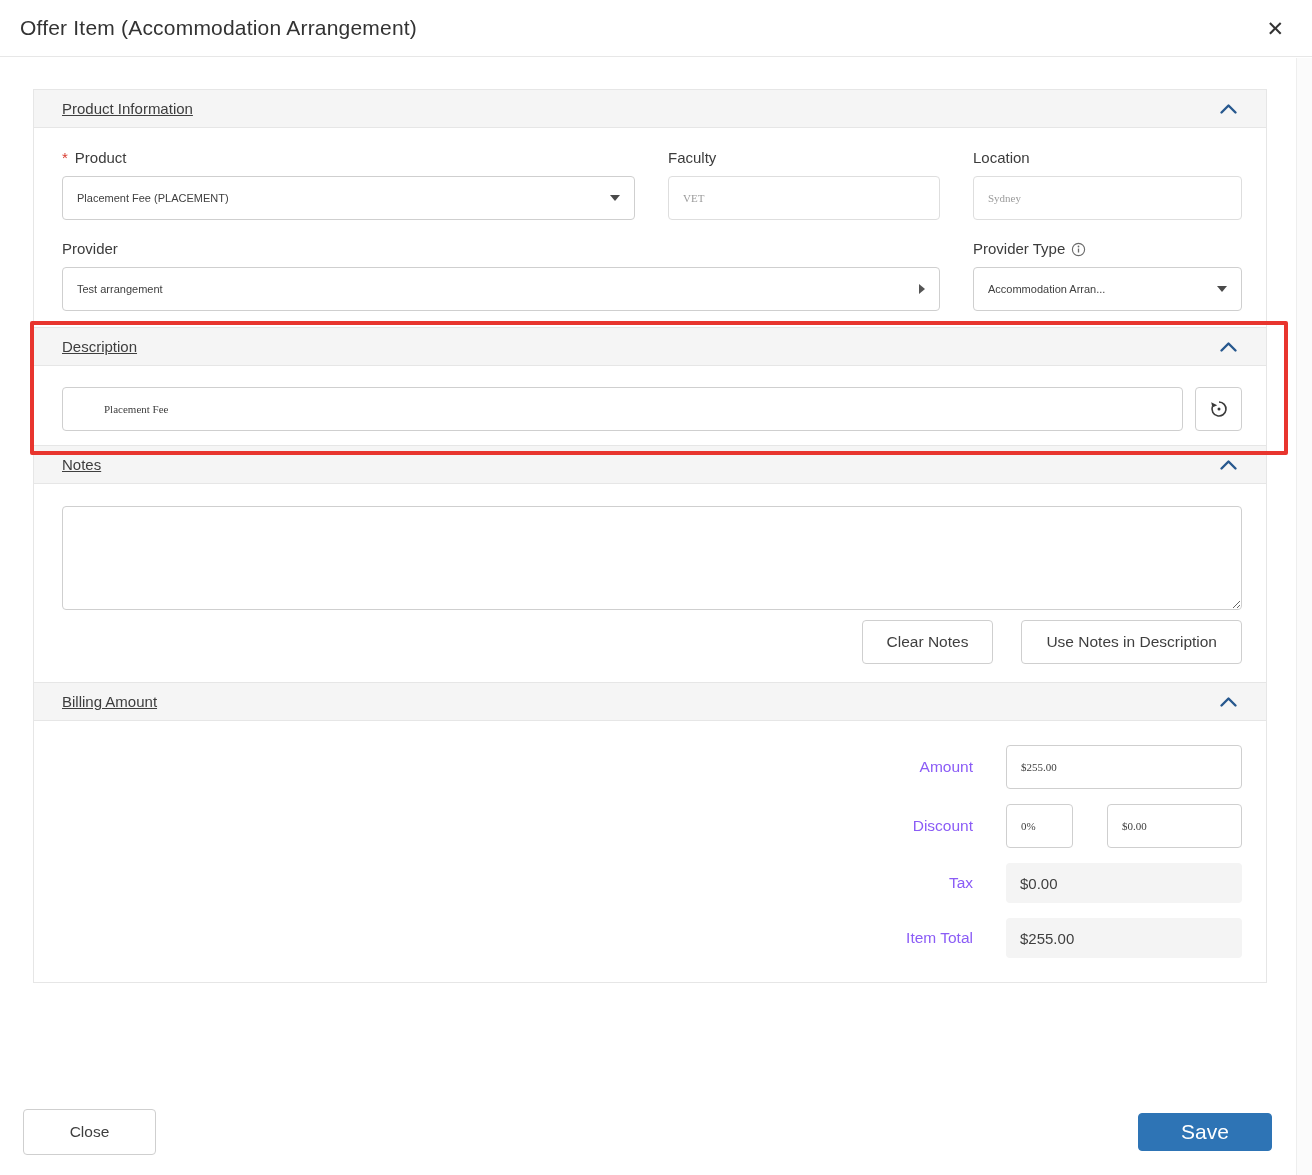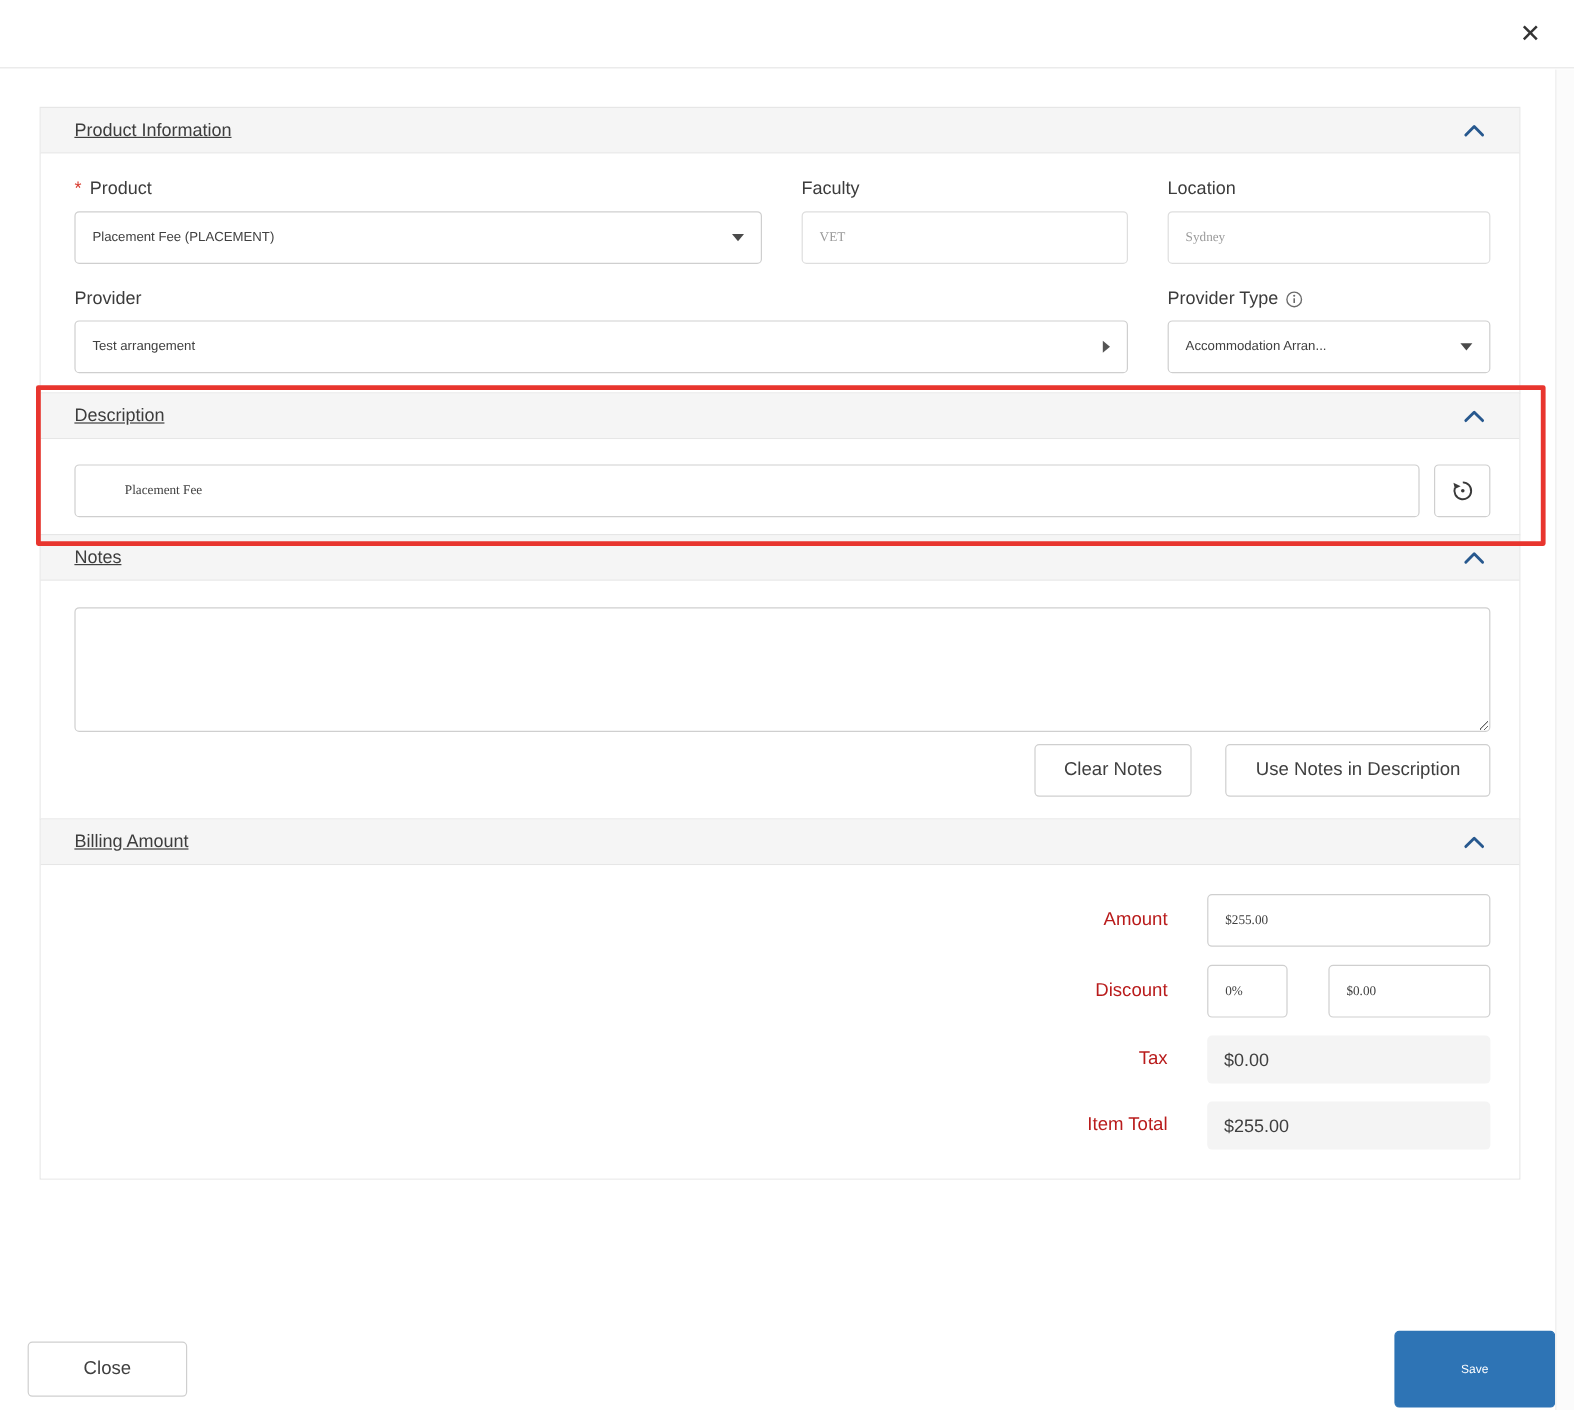--- a/index.html
+++ b/index.html
@@ -158,21 +158,21 @@
     font-size: 15.5px;
     color: #3f3f3f;
     cursor: pointer;
     font-family: "Liberation Sans", "DejaVu Sans", sans-serif;
   }
 
   
   .billing-body { padding: 24px 24px 20px 28px; }
   .brow { display: flex; align-items: center; justify-content: flex-end; margin-bottom: 15px; }
   .brow:last-child { margin-bottom: 4px; }
-  .blbl { font-size: 15.5px; color: #b91c1c; margin-right: 33px; }
+  .blbl { font-size: 15.5px; color: #8b5cf6; margin-right: 33px; }
   .bfields { width: 236px; display: flex; justify-content: space-between; }
   .bfields .full { width: 236px; }
   .pct { width: 67px; }
   .amt2 { width: 135px; }
   .ro-box {
     width: 236px;
     height: 40px;
     background: #f4f4f4;
     border-radius: 4px;
     display: flex;
@@ -181,49 +181,50 @@
     font-size: 15px;
     color: #3f3f3f;
   }
 
   
   .footer {
     margin-top: 126px;
     display: flex;
     justify-content: space-between;
     align-items: center;
-    padding: 0 16px 0 23px;
+    padding: 0 40px 0 23px;
   }
   .footer .btn { width: 133px; height: 46px; padding: 0; }
   .btn-primary {
-    width: 134px; height: 64px;
+    width: 134px; height: 38px;
     background: #2e74b5;
     color: #ffffff;
     border: 1px solid #2e74b5;
     border-radius: 4px;
-    font-size: 10px;
+    font-size: 21px;
     cursor: pointer;
     font-family: "Liberation Sans", "DejaVu Sans", sans-serif;
   }
 
   
   .scroll-track {
     position: absolute;
     top: 58px; right: 0; bottom: 0;
     width: 16px;
     background: #fbfbfb;
     border-left: 1px solid #eeeeee;
   }
 </style>
 </head>
 <body>
 
 <div class="page">
 
   <header class="modal-header">
+    <h1 class="title">Offer Item (Accommodation Arrangement)</h1>
     <button class="close-btn">
       <span>✕</span>
     </button>
   </header>
 
   <div class="content">
 
     <section class="section">
       <div class="sec-header">
         <span class="sec-title">Product Information</span>

